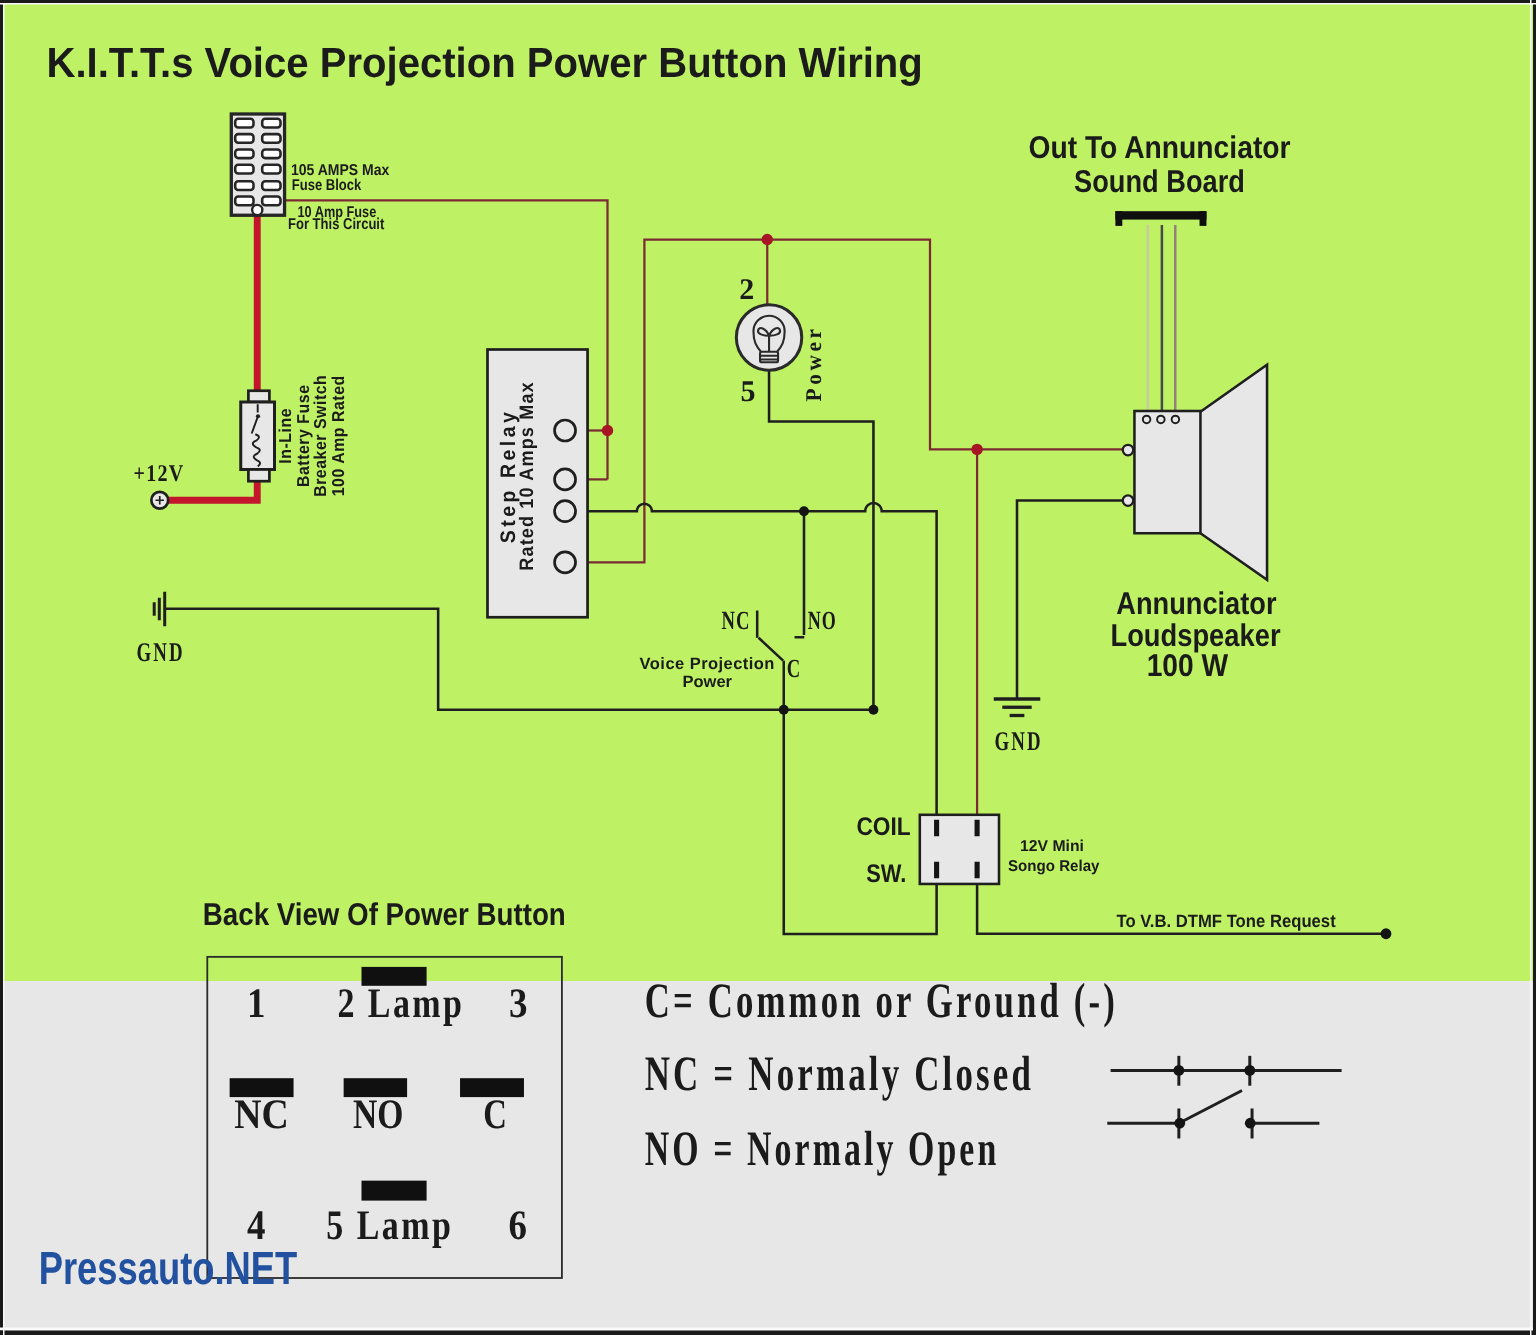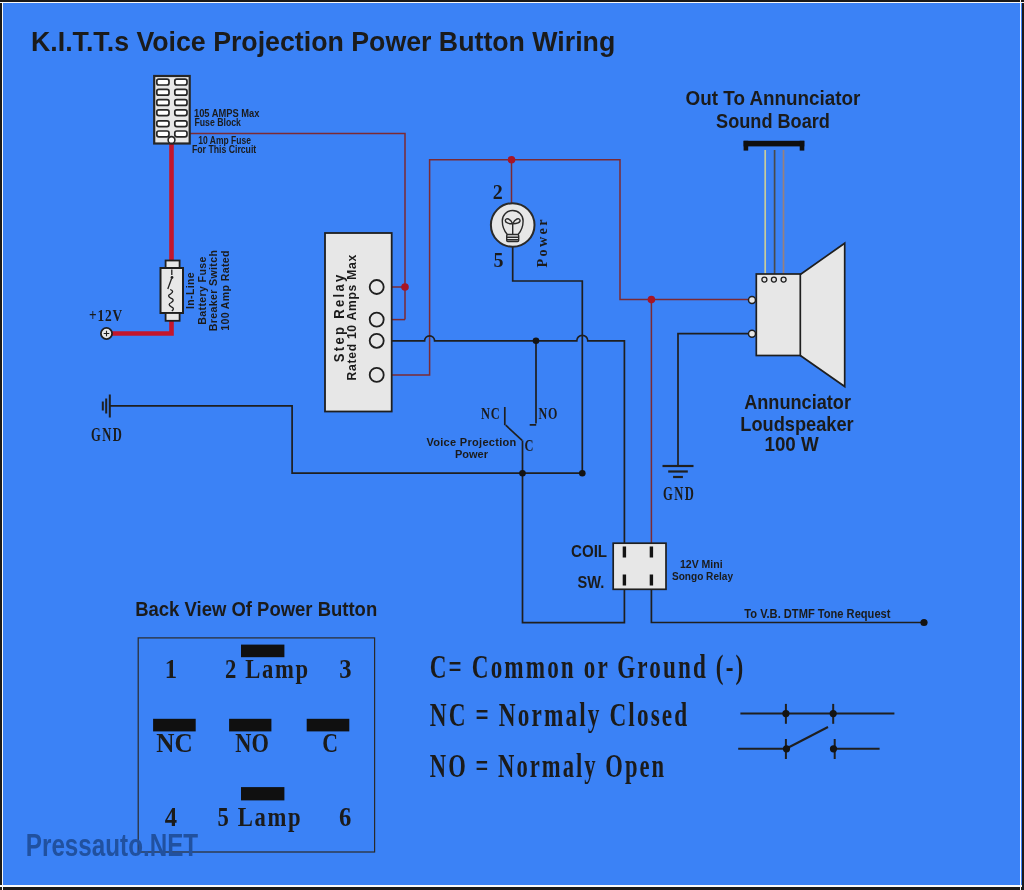--- a/index.html
+++ b/index.html
@@ -1,17 +1,17 @@
 <!DOCTYPE html>
 <html><head>
 <meta charset="utf-8">
 <style>
 html,body{margin:0;padding:0;}
 body{width:1024px;height:890px;overflow:hidden;background:#e7e7e7;}
-#page{position:relative;width:1024px;height:890px;background:#3b82f6;}
+#page{position:relative;width:1024px;height:654px;background:#bef264;}
 svg{position:absolute;left:0;top:0;}
 .sans{font-family:"Liberation Sans",sans-serif;font-weight:bold;fill:#1b1b1b;}
 .serif{font-family:"Liberation Serif",serif;font-weight:bold;fill:#1b1b1b;}
 </style>
 </head>
 <body>
 <div id="page">
 <svg width="1024" height="890" viewBox="0 0 1024 890">
 
 <g stroke="#c3162c" stroke-width="4.6" fill="none">

